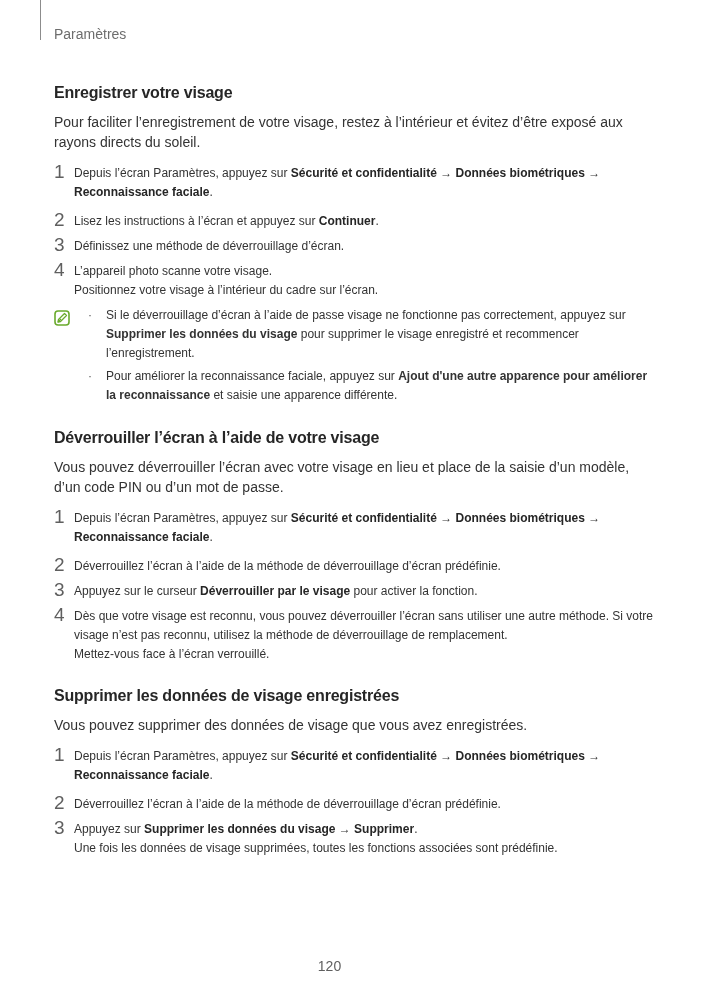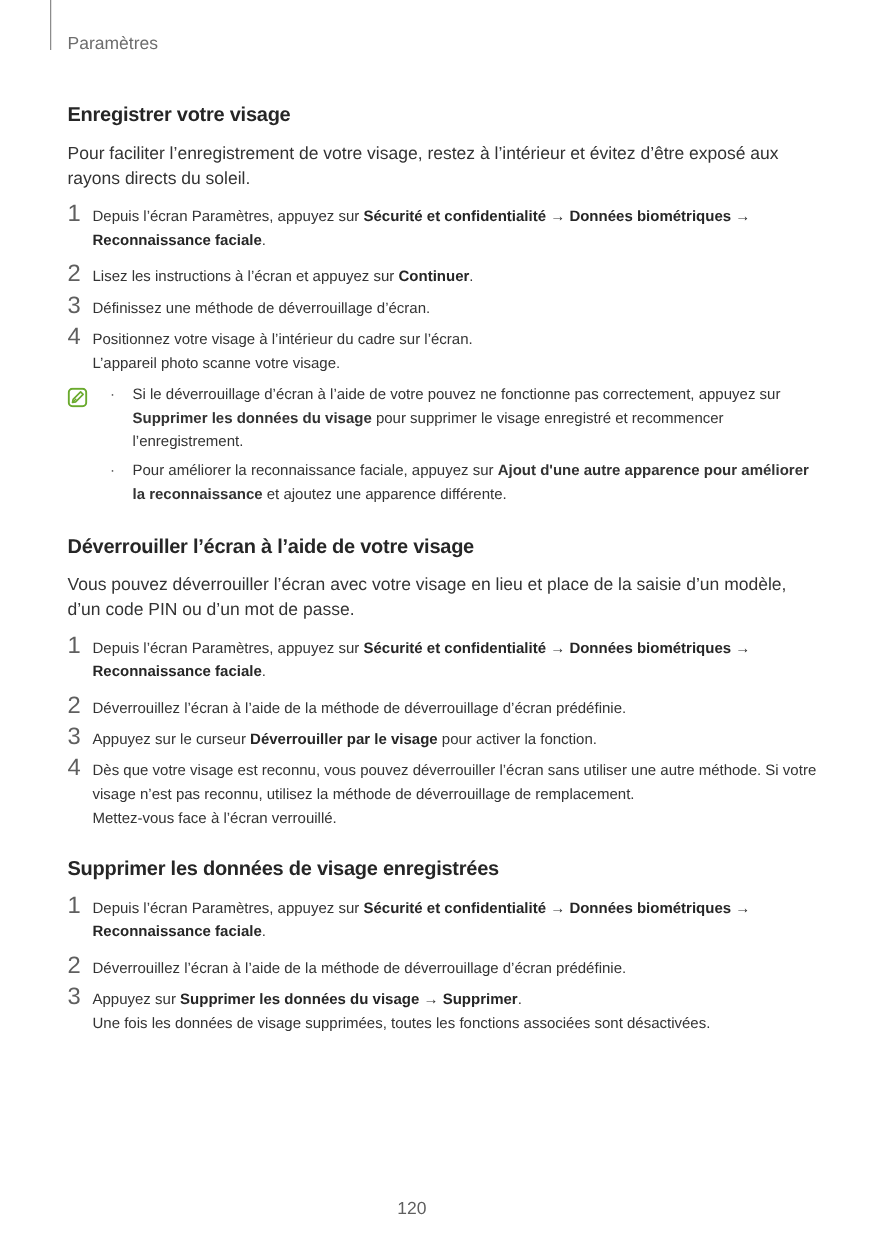--- a/index.html
+++ b/index.html
@@ -60,37 +60,37 @@
     <span>Lisez les instructions à l’écran et appuyez sur </span><b>Continuer</b><span>.</span>
   </div>
 
   <div class="step" style="margin-top:6px;">
     <span class="num">3</span>
     <span>Définissez une méthode de déverrouillage d’écran.</span>
   </div>
 
   <div class="step" style="margin-top:6px;">
     <span class="num">4</span>
+    <span class="line">L’appareil photo scanne votre visage.</span>
     <span class="line">Positionnez votre visage à l’intérieur du cadre sur l’écran.</span>
-    <span class="line">L’appareil photo scanne votre visage.</span>
   </div>
 
   <div class="note" style="margin-top:6px;">
     <svg class="note-icon" viewBox="0 0 16 16">
       <rect x="1" y="1" width="14" height="14" rx="3" fill="none" stroke="#6aaa2d" stroke-width="1.6"></rect>
       <path d="M4 12 L4.5 9.5 L10.5 3.5 L12.5 5.5 L6.5 11.5 Z" fill="none" stroke="#6aaa2d" stroke-width="1.3" stroke-linejoin="round"></path>
       <path d="M4 12 L7 9" stroke="#6aaa2d" stroke-width="1.1"></path>
     </svg>
     <div class="bullet">
       <span class="dot">·</span>
-      <span>Si le déverrouillage d’écran à l’aide de votre pouvez ne fonctionne pas correctement, appuyez sur </span><b>Supprimer les données du visage</b><span> pour supprimer le visage enregistré et recommencer l’enregistrement.</span>
+      <span>Si le déverrouillage d’écran à l’aide de passe visage ne fonctionne pas correctement, appuyez sur </span><b>Supprimer les données du visage</b><span> pour supprimer le visage enregistré et recommencer l’enregistrement.</span>
     </div>
     <div class="bullet">
       <span class="dot">·</span>
-      <span>Pour améliorer la reconnaissance faciale, appuyez sur </span><b>Ajout d'une autre apparence pour améliorer la reconnaissance</b><span> et ajoutez une apparence différente.</span>
+      <span>Pour améliorer la reconnaissance faciale, appuyez sur </span><b>Ajout d'une autre apparence pour améliorer la reconnaissance</b><span> et saisie une apparence différente.</span>
     </div>
   </div>
 </div>
 
 <div class="section" style="top:429px;">
   <h2>Déverrouiller l’écran à l’aide de votre visage</h2>
   <p class="intro" style="margin-top:10px;">Vous pouvez déverrouiller l’écran avec votre visage en lieu et place de la saisie d’un modèle, d’un code PIN ou d’un mot de passe.</p>
 
   <div class="step" style="margin-top:12px;">
     <span class="num">1</span>
@@ -109,31 +109,32 @@
 
   <div class="step" style="margin-top:6px;">
     <span class="num">4</span>
     <span class="line">Dès que votre visage est reconnu, vous pouvez déverrouiller l’écran sans utiliser une autre méthode. Si votre visage n’est pas reconnu, utilisez la méthode de déverrouillage de remplacement.</span>
     <span class="line">Mettez-vous face à l’écran verrouillé.</span>
   </div>
 </div>
 
 <div class="section" style="top:687px;">
   <h2>Supprimer les données de visage enregistrées</h2>
+  <p class="intro" style="margin-top:10px;">Vous pouvez supprimer des données de visage que vous avez enregistrées.</p>
 
   <div class="step" style="margin-top:12px;">
     <span class="num">1</span>
     <span>Depuis l’écran Paramètres, appuyez sur </span><b>Sécurité et confidentialité</b><span> → </span><b>Données biométriques</b><span> → </span><br><b>Reconnaissance faciale</b><span>.</span>
   </div>
 
   <div class="step" style="margin-top:10px;">
     <span class="num">2</span>
     <span>Déverrouillez l’écran à l’aide de la méthode de déverrouillage d’écran prédéfinie.</span>
   </div>
 
   <div class="step" style="margin-top:6px;">
     <span class="num">3</span>
     <span>Appuyez sur </span><b>Supprimer les données du visage</b><span> → </span><b>Supprimer</b><span>.</span>
-    <span class="line">Une fois les données de visage supprimées, toutes les fonctions associées sont désactivées.</span>
+    <span class="line">Une fois les données de visage supprimées, toutes les fonctions associées sont prédéfinie.</span>
   </div>
 </div>
 
 <div class="footer-page">120</div>
 
 </body></html>

